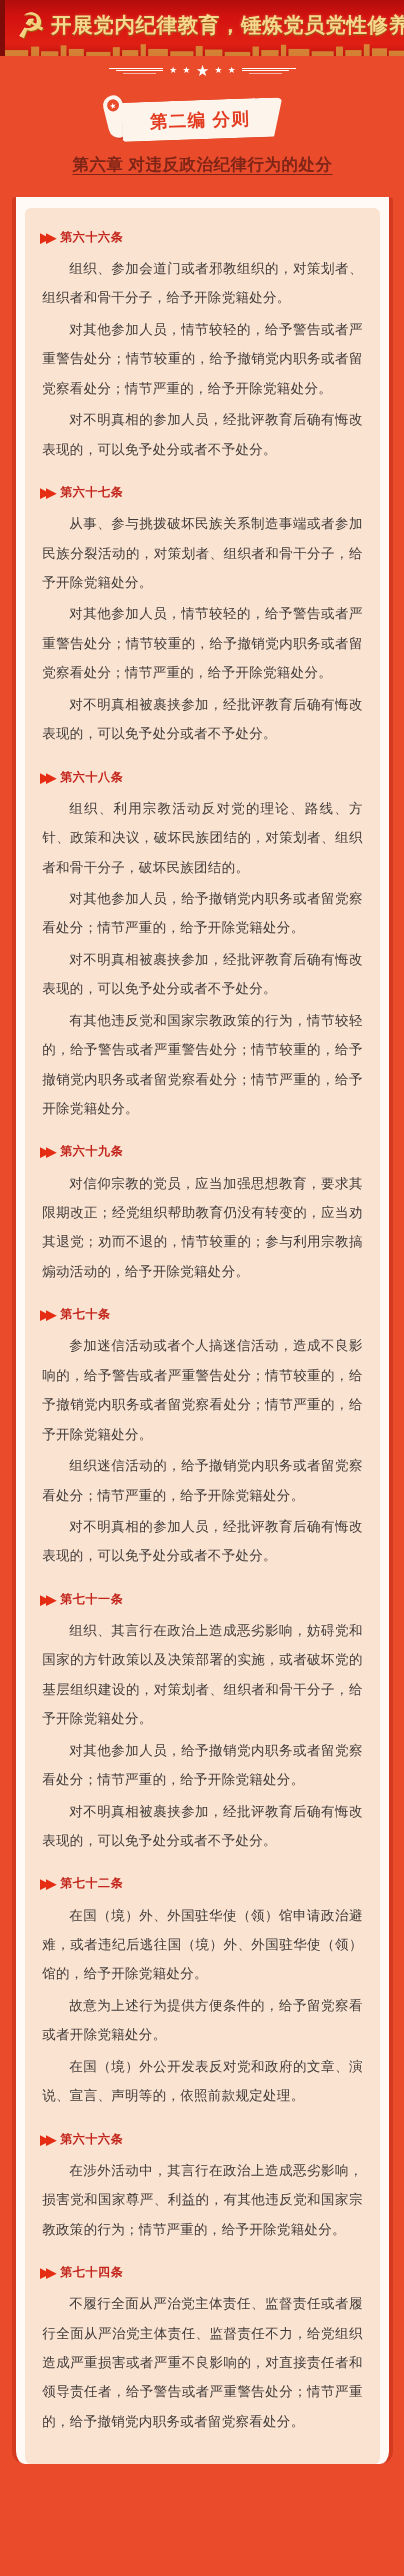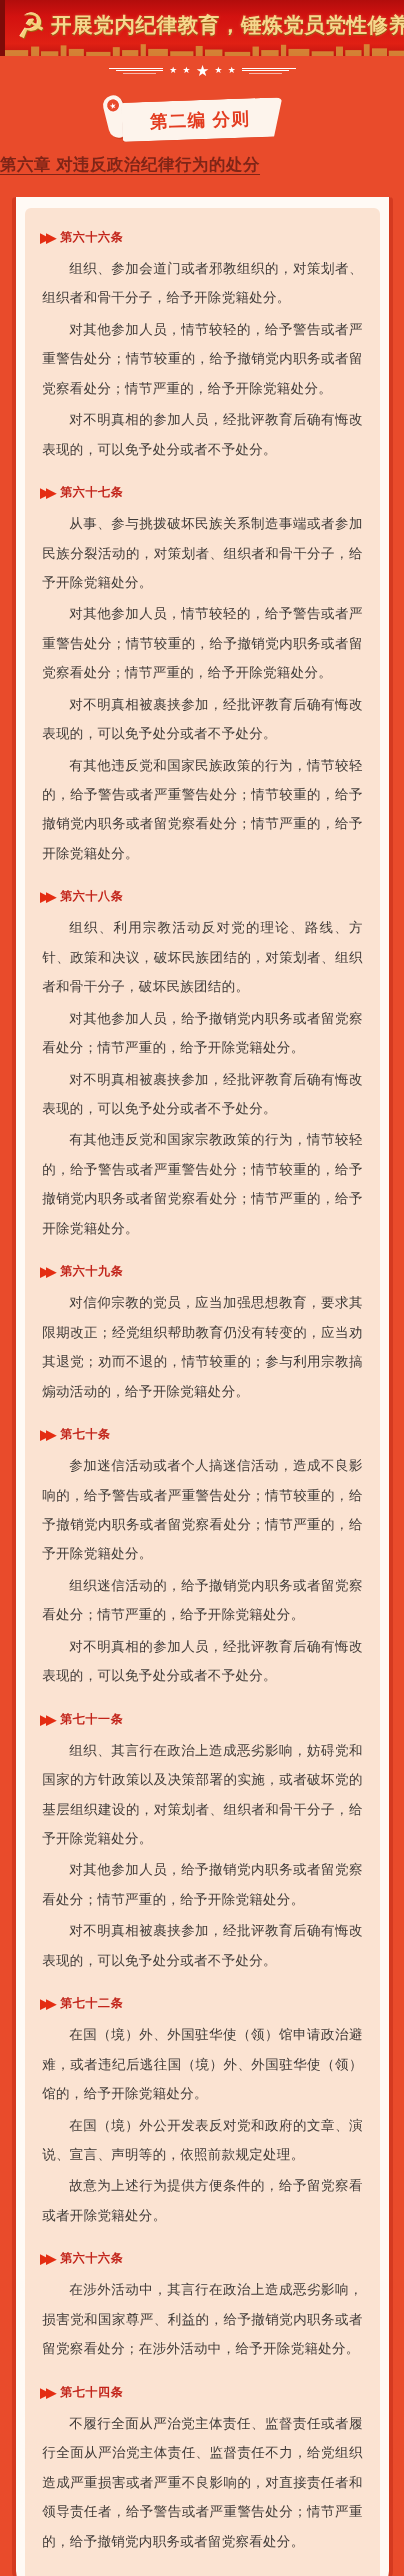--- a/index.html
+++ b/index.html
@@ -60,21 +60,21 @@
   }
   .ribbon-body{
     background:#fdf4ec; color:#e33c20; font-size:17.6px; font-weight:bold;
     padding:7.6px 33px 7.6px 28px; border-radius:3.5px 5.9px 5.9px 3.5px;
     clip-path:polygon(0 0, 100% 0, 94% 100%, 0 100%);
     box-shadow:0 2.3px 0 rgba(150,30,10,.18);
     letter-spacing:1.2px;
   }
 
   
-  .chapter-row{height:35px; text-align:left;}
+  .chapter-row{height:35px; text-align:center;}
   .chapter-title{
     display:inline-block; font-size:16.4px; font-weight:bold; color:#7f2517;
     text-decoration:underline; text-decoration-thickness:1.2px; text-underline-offset:4.1px;
     letter-spacing:0.6px;
   }
 
   
   .card{
     margin:8.2px 11.7px 0 11.7px;
     background:#fffaf5;
@@ -182,21 +182,20 @@
 
   <section class="article">
     <h3 class="article-heading">
       <span class="arrows">▶▶</span>
       <span class="article-number">第六十七条</span>
     </h3>
     <div class="article-paragraphs">
             <p class="para">从事、参与挑拨破坏民族关系制造事端或者参加民族分裂活动的，对策划者、组织者和骨干分子，给予开除党籍处分。</p>
             <p class="para">对其他参加人员，情节较轻的，给予警告或者严重警告处分；情节较重的，给予撤销党内职务或者留党察看处分；情节严重的，给予开除党籍处分。</p>
             <p class="para">对不明真相被裹挟参加，经批评教育后确有悔改表现的，可以免予处分或者不予处分。</p>
-            <p class="para">有其他违反党和国家民族政策的行为，情节较轻的，给予警告或者严重警告处分；情节较重的，给予撤销党内职务或者留党察看处分；情节严重的，给予开除党籍处分。</p>
           </div>
   </section>
 
   <section class="article">
     <h3 class="article-heading">
       <span class="arrows">▶▶</span>
       <span class="article-number">第六十八条</span>
     </h3>
     <div class="article-paragraphs">
             <p class="para">组织、利用宗教活动反对党的理论、路线、方针、政策和决议，破坏民族团结的，对策划者、组织者和骨干分子，破坏民族团结的。</p>
@@ -240,32 +239,32 @@
           </div>
   </section>
 
   <section class="article">
     <h3 class="article-heading">
       <span class="arrows">▶▶</span>
       <span class="article-number">第七十二条</span>
     </h3>
     <div class="article-paragraphs">
             <p class="para">在国（境）外、外国驻华使（领）馆申请政治避难，或者违纪后逃往国（境）外、外国驻华使（领）馆的，给予开除党籍处分。</p>
+            <p class="para">故意为上述行为提供方便条件的，给予留党察看或者开除党籍处分。</p>
             <p class="para">在国（境）外公开发表反对党和政府的文章、演说、宣言、声明等的，依照前款规定处理。</p>
-            <p class="para">故意为上述行为提供方便条件的，给予留党察看或者开除党籍处分。</p>
           </div>
   </section>
 
   <section class="article">
     <h3 class="article-heading">
       <span class="arrows">▶▶</span>
       <span class="article-number">第六十六条</span>
     </h3>
     <div class="article-paragraphs">
-            <p class="para">在涉外活动中，其言行在政治上造成恶劣影响，损害党和国家尊严、利益的，给予撤销党内职务或者留党察看处分；在涉外活动中，给予开除党籍处分。</p>
+            <p class="para">在涉外活动中，其言行在政治上造成恶劣影响，损害党和国家尊严、利益的，有其他违反党和国家宗教政策的行为；情节严重的，给予开除党籍处分。</p>
           </div>
   </section>
 
   <section class="article">
     <h3 class="article-heading">
       <span class="arrows">▶▶</span>
       <span class="article-number">第七十四条</span>
     </h3>
     <div class="article-paragraphs">
             <p class="para">不履行全面从严治党主体责任、监督责任或者履行全面从严治党主体责任、监督责任不力，给党组织造成严重损害或者严重不良影响的，对直接责任者和领导责任者，给予警告或者严重警告处分；情节严重的，给予撤销党内职务或者留党察看处分。</p>

